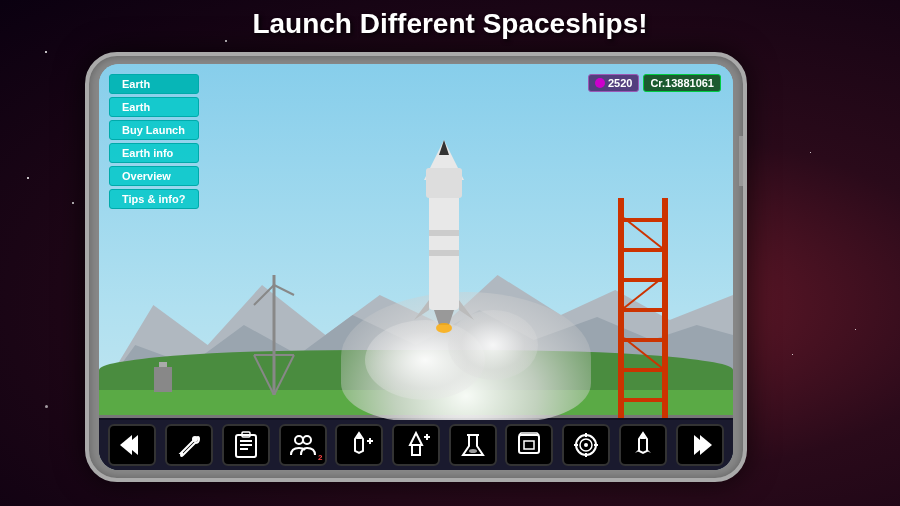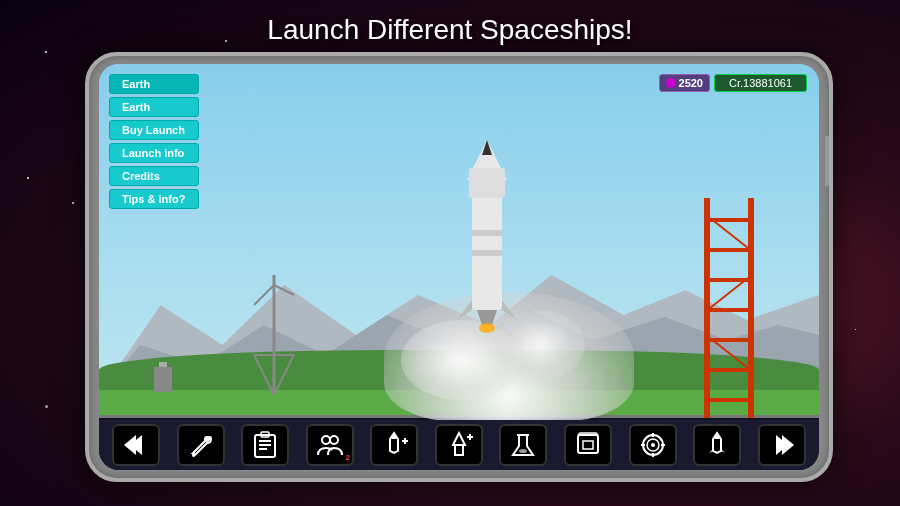--- a/index.html
+++ b/index.html
@@ -20,36 +20,36 @@
     }
     .star {
       position: absolute;
       background: white;
       border-radius: 50%;
     }
 
     
     .title {
       position: absolute;
-      top: 14px;
+      top: 8px;
       left: 0; right: 0;
       text-align: center;
       font-size: 28px;
-      font-weight: normal;
+      font-weight: bold;
       color: white;
       text-shadow: 2px 2px 4px rgba(0,0,0,0.8);
       z-index: 10;
     }
 
     
     .phone-frame {
       position: absolute;
       top: 52px;
       left: 85px;
-      width: 748px;
+      width: 662px;
       height: 430px;
       background: #888;
       border-radius: 32px;
       border: 4px solid #aaa;
       box-shadow: 0 0 30px rgba(0,0,0,0.7), inset 0 0 10px rgba(0,0,0,0.3);
       overflow: hidden;
     }
 
     
     .phone-screen {
@@ -177,24 +177,24 @@
       height: 10px;
       background: #cc00cc;
       border-radius: 50%;
       display: inline-block;
     }
 
     .hud-credits {
       background: rgba(0,60,0,0.8);
       border: 1px solid #00cc44;
       border-radius: 3px;
-      padding: 2px 14px;
+      padding: 2px 6px;
       color: white;
       font-size: 11px;
-      font-weight: normal;
+      font-weight: bold;
     }
 
     
     .smoke {
       position: absolute;
       bottom: 48px;
       left: 50%;
       transform: translateX(-30%);
       width: 250px;
       height: 130px;
@@ -306,22 +306,22 @@
 
       <polygon points="30,170 50,170 45,185 35,185" fill="#999"></polygon>
 
       <ellipse cx="40" cy="188" rx="8" ry="5" fill="#ffaa00" opacity="0.8"></ellipse>
     </svg>
 
     <div class="menu-overlay">
       <div class="menu-item active">Earth</div>
       <div class="menu-item">Earth</div>
       <div class="menu-item">Buy Launch</div>
-      <div class="menu-item">Launch info</div>
-      <div class="menu-item">Credits</div>
+      <div class="menu-item">Earth info</div>
+      <div class="menu-item">Overview</div>
       <div class="menu-item">Tips &amp; info?</div>
     </div>
 
     <div class="hud-top-right">
       <div class="hud-gem">
         <span class="gem-icon"></span>
         <span>2520</span>
       </div>
       <div class="hud-credits">Cr.13881061</div>
     </div>

